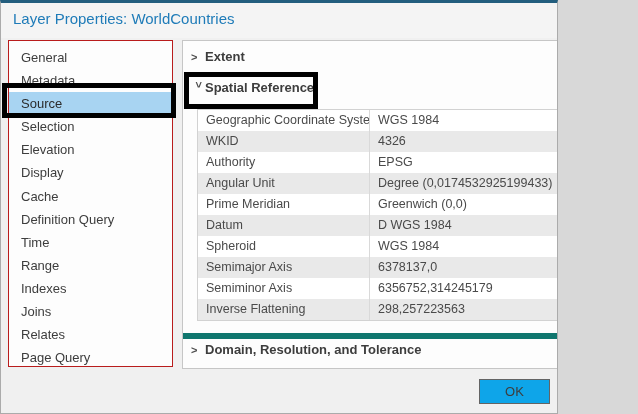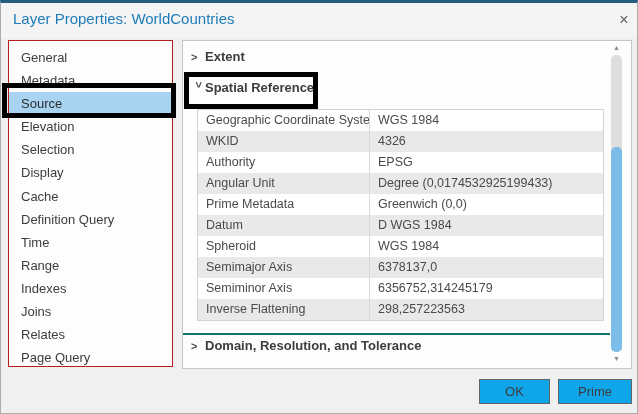--- a/index.html
+++ b/index.html
@@ -1,19 +1,19 @@
 <!DOCTYPE html>
 <html><head>
 <meta charset="utf-8">
 <style>
   html,body { margin:0; padding:0; background:#d8d8d8; }
   * { box-sizing:border-box; font-family:"Liberation Sans","DejaVu Sans",sans-serif; }
 
   .dialog {
-    position:relative; width:638px; height:414px;
+    position:relative; width:558px; height:414px;
     background:#f0f0f0;
     border-top:3px solid #235e7e;
     border-left:1px solid #ababab;
     border-right:1px solid #ababab;
     border-bottom:1px solid #ababab;
     overflow:hidden;
     padding-left:40px;
   }
 
   
@@ -32,21 +32,21 @@
   
   .panel { position:absolute; left:181px; top:37px; width:450px; height:329px;
            background:#fdfdfd; border:1px solid #c6c6c6; }
   .section-header { position:absolute; left:0; height:26px; line-height:21px;
                     font-size:13px; font-weight:600; color:#3d3d3d; white-space:nowrap; cursor:pointer; }
   .section-header .chev { display:inline-block; width:14px; margin-left:8px;
                           font-size:11px; font-weight:700; color:#4d4d4d; }
   .section-header .chev.down { transform:rotate(90deg); }
   .hdr-extent { top:5px; }
   .hdr-sr { top:36px; }
-  .hdr-domain { top:292px; width:427px; border-top:2px solid #0f766e; }
+  .hdr-domain { top:292px; width:427px; border-top:6px solid #0f766e; }
 
   
   .ptable { position:absolute; left:14px; top:68px; width:407px;
             border:1px solid #d2d2d2; background:#fff; }
   .trow { display:grid; grid-template-columns:172px 1fr; height:21px; }
   .trow:nth-child(even) { background:#e9e9e9; }
   .trow .cell { line-height:21px; font-size:12.5px; color:#4a4a4a;
                 padding-left:8px; white-space:nowrap; overflow:hidden; }
   .trow .tlabel { border-right:1px solid #d9d9d9; }
 
@@ -80,22 +80,22 @@
 
   <div class="titlebar">
     <span class="title">Layer Properties: WorldCountries</span>
     <span class="close">×</span>
   </div>
 
   <div class="sidebar">
     <div class="side-item">General</div>
     <div class="side-item">Metadata</div>
     <div class="side-item selected">Source</div>
+    <div class="side-item">Selection</div>
     <div class="side-item">Elevation</div>
-    <div class="side-item">Selection</div>
     <div class="side-item">Display</div>
     <div class="side-item">Cache</div>
     <div class="side-item">Definition Query</div>
     <div class="side-item">Time</div>
     <div class="side-item">Range</div>
     <div class="side-item">Indexes</div>
     <div class="side-item">Joins</div>
     <div class="side-item">Relates</div>
     <div class="side-item">Page Query</div>
   </div>
@@ -121,21 +121,21 @@
       </div>
       <div class="trow">
         <div class="cell tlabel">Authority</div>
         <div class="cell tvalue">EPSG</div>
       </div>
       <div class="trow">
         <div class="cell tlabel">Angular Unit</div>
         <div class="cell tvalue">Degree (0,0174532925199433)</div>
       </div>
       <div class="trow">
-        <div class="cell tlabel">Prime Metadata</div>
+        <div class="cell tlabel">Prime Meridian</div>
         <div class="cell tvalue">Greenwich (0,0)</div>
       </div>
       <div class="trow">
         <div class="cell tlabel">Datum</div>
         <div class="cell tvalue">D WGS 1984</div>
       </div>
       <div class="trow">
         <div class="cell tlabel">Spheroid</div>
         <div class="cell tvalue">WGS 1984</div>
       </div>

